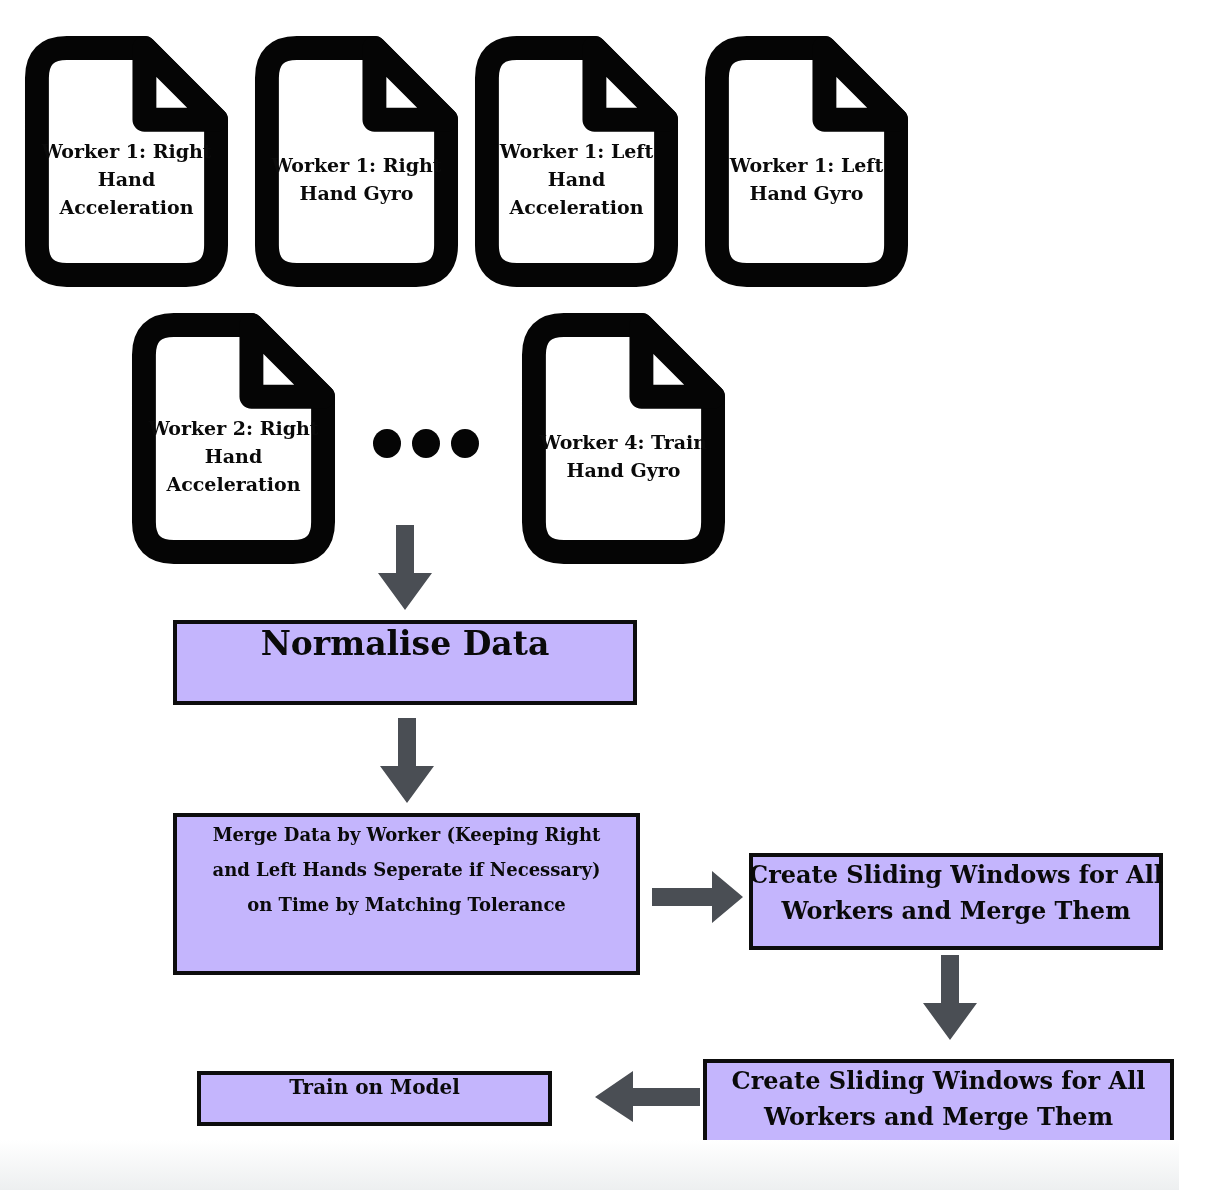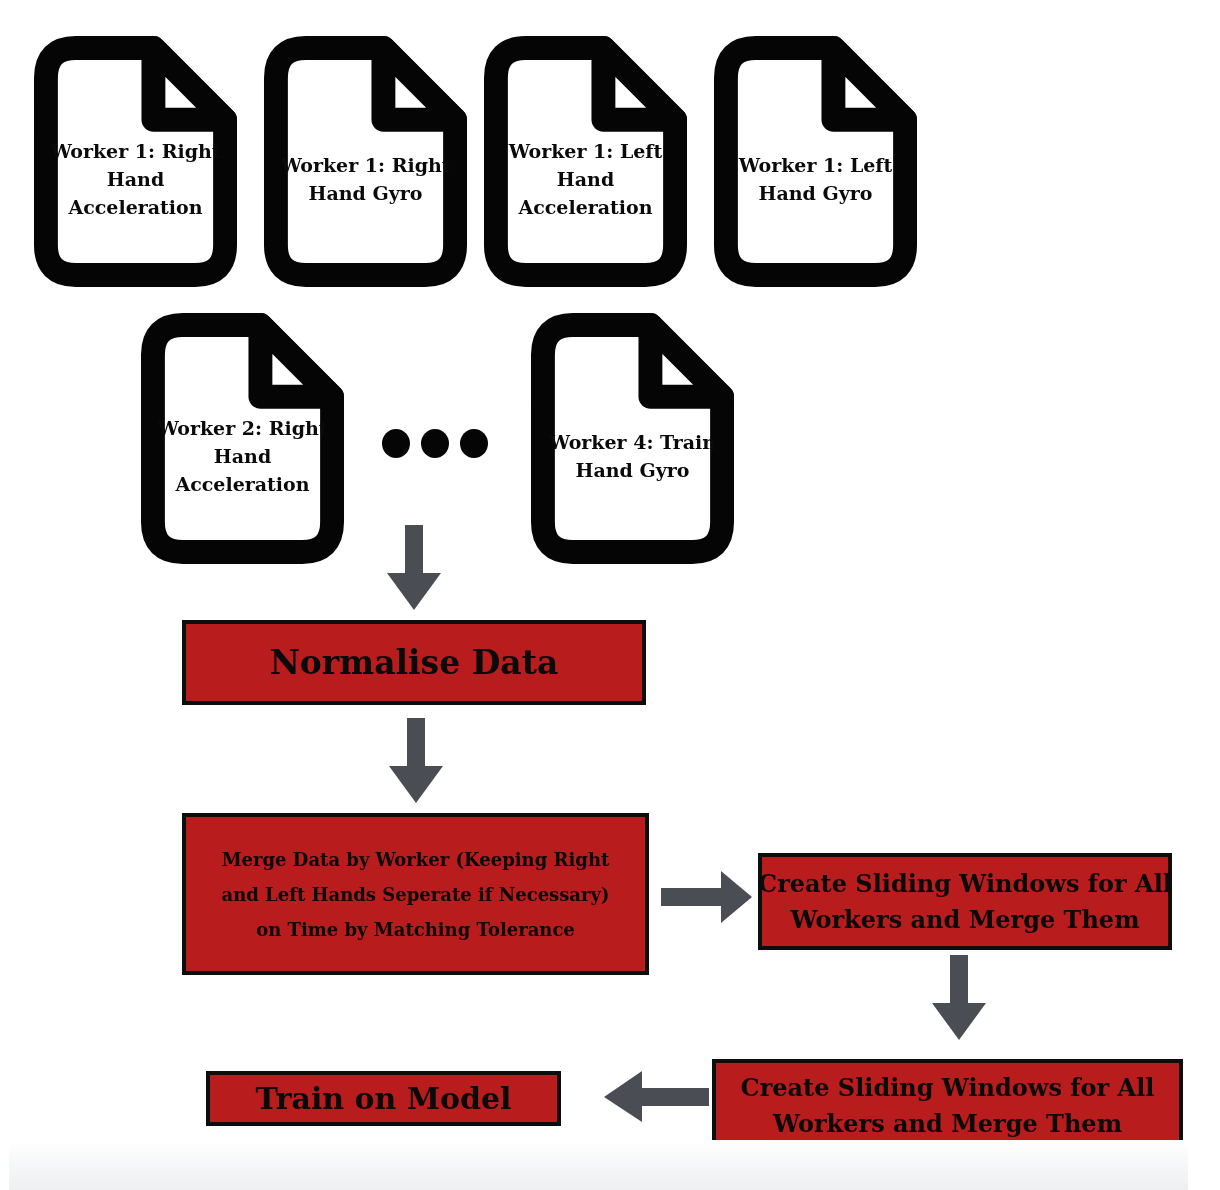--- a/index.html
+++ b/index.html
@@ -2,44 +2,43 @@
 <html><head>
 <meta charset="utf-8">
 <style>
   html,body{margin:0;padding:0;background:#ffffff;}
   .canvas{
     position:relative;
     width:1179px;height:1190px;
     background:#ffffff;
     font-family:"DejaVu Serif","Liberation Serif",serif;
     overflow:hidden;
-    margin-left:9px;
   }
   
   .doc{position:absolute;width:207px;height:257px;}
   .doc svg{position:absolute;left:0;top:0;width:100%;height:100%;}
   .doc-label{
     position:absolute;left:0;top:57%;width:100%;
     transform:translateY(-50%);
     text-align:center;font-weight:bold;font-size:19px;line-height:28px;
     color:#0a0a0a;
   }
   .doc-label div{white-space:nowrap;}
   
   .pbox{
-    position:absolute;background:#b91c1c;border:4px solid #0d0d0d;
-    display:flex;flex-direction:column;align-items:center;justify-content:center;
+    position:absolute;background:#c4b5fd;border:4px solid #0d0d0d;
+    display:flex;flex-direction:column;align-items:center;
     color:#0a0a0a;font-weight:bold;text-align:center;box-sizing:border-box;
   }
   .pbox div{white-space:nowrap;}
   #box-normalise{left:173px;top:620px;width:464px;height:85px;font-size:33px;}
   #box-merge{left:173px;top:813px;width:467px;height:162px;font-size:18px;line-height:35px;}
   #box-sliding-top{left:749px;top:853px;width:414px;height:97px;font-size:24px;line-height:36px;}
   #box-sliding-bottom{left:703px;top:1059px;width:471px;height:93px;font-size:24px;line-height:36px;}
-  #box-train{left:197px;top:1071px;width:355px;height:55px;font-size:30px;}
+  #box-train{left:197px;top:1071px;width:355px;height:55px;font-size:20px;}
   
   .arrow{position:absolute;}
   .arrow svg{display:block;width:100%;height:100%;}
   #arrow-1{left:378px;top:525px;width:54px;height:85px;}
   #arrow-2{left:380px;top:718px;width:54px;height:85px;}
   #arrow-3{left:652px;top:871px;width:91px;height:52px;}
   #arrow-4{left:923px;top:955px;width:54px;height:85px;}
   #arrow-5{left:595px;top:1071px;width:105px;height:51px;}
   
   .ellipsis{position:absolute;left:373px;top:429px;width:106px;height:29px;

